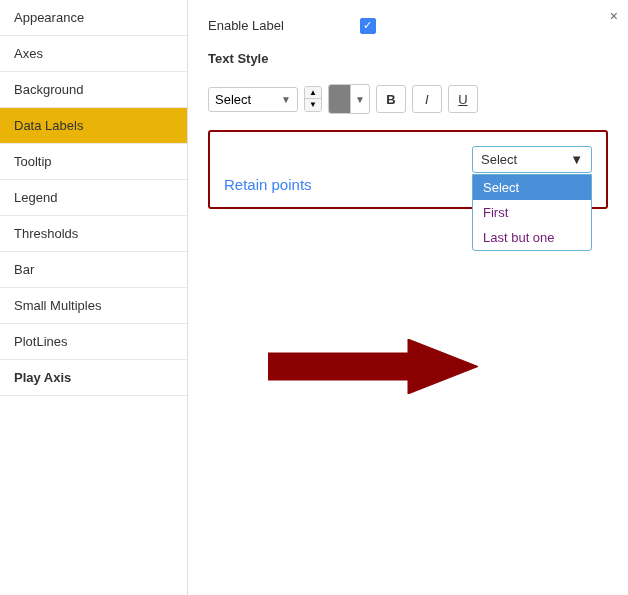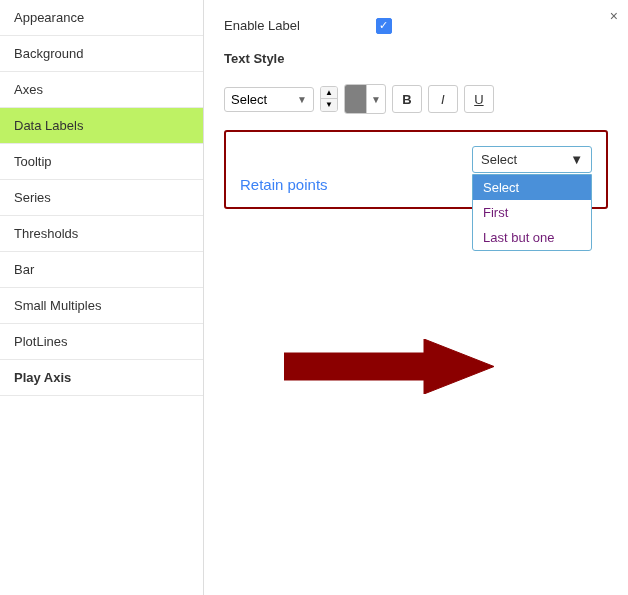--- a/index.html
+++ b/index.html
@@ -28,36 +28,36 @@
       font-size: 14px;
       color: #666;
       z-index: 10;
     }
     .main-layout {
       display: flex;
       flex: 1;
       overflow: hidden;
     }
     .sidebar {
-      width: 204px;
+      width: 188px;
       background: #fff;
       border-right: 1px solid #ddd;
       overflow-y: auto;
       flex-shrink: 0;
     }
     .sidebar-item {
       padding: 10px 14px;
       cursor: pointer;
       border-bottom: 1px solid #e8e8e8;
       color: #333;
       font-size: 13px;
       user-select: none;
     }
     .sidebar-item.active {
-      background: #bef264;
+      background: #eab308;
     }
     .sidebar-item.bold {
       font-weight: bold;
     }
     .content-area {
       flex: 1;
       padding: 18px 20px;
       overflow-y: auto;
       background: #fff;
       position: relative;
@@ -246,25 +246,25 @@
 <body>
 
 <div class="window">
   <span class="close-btn">×</span>
 
   <div class="main-layout">
 
     <div class="sidebar">
 
     <div class="sidebar-item">Appearance</div>
+        <div class="sidebar-item">Axes</div>
         <div class="sidebar-item">Background</div>
-        <div class="sidebar-item">Axes</div>
         <div class="sidebar-item active">Data Labels</div>
         <div class="sidebar-item">Tooltip</div>
-        <div class="sidebar-item">Series</div>
+        <div class="sidebar-item">Legend</div>
         <div class="sidebar-item">Thresholds</div>
         <div class="sidebar-item">Bar</div>
         <div class="sidebar-item">Small Multiples</div>
         <div class="sidebar-item">PlotLines</div>
         <div class="sidebar-item bold" style="font-weight: bold;">Play Axis</div>
       </div>
 
     <div class="content-area">
 
       <div class="row">

